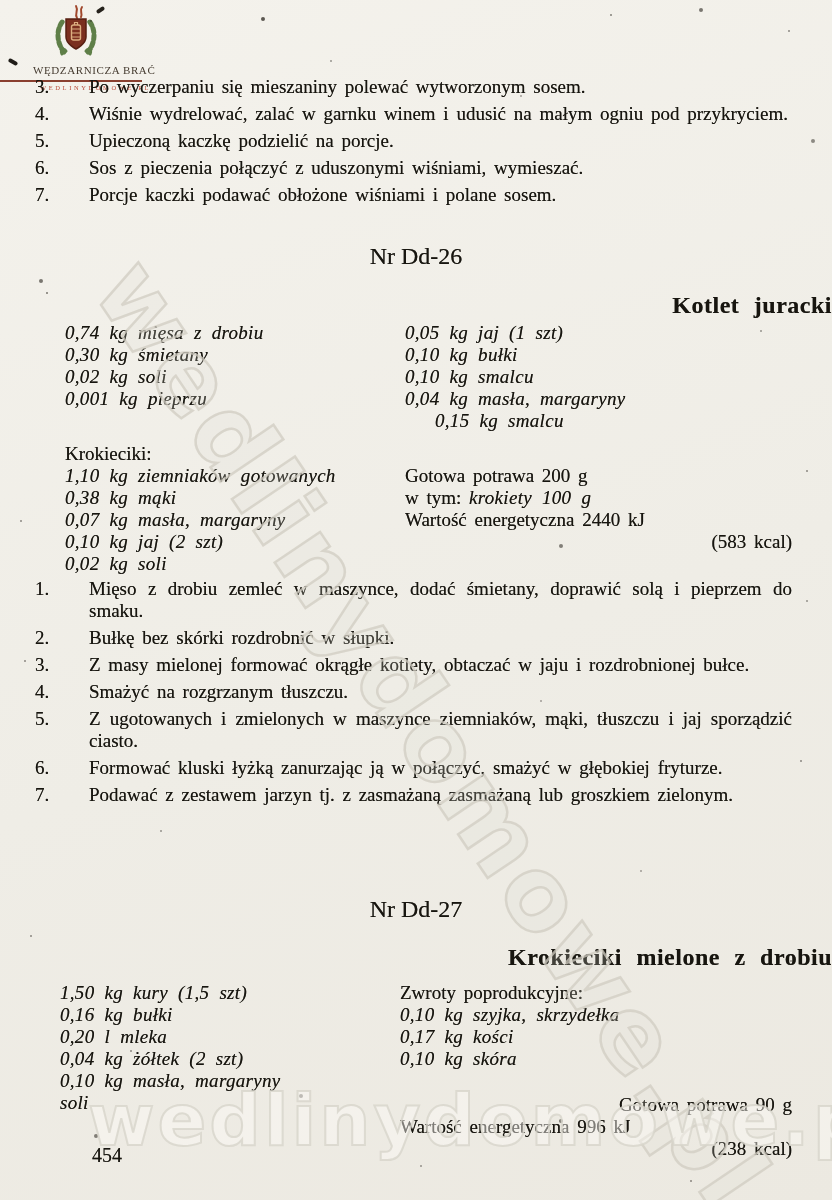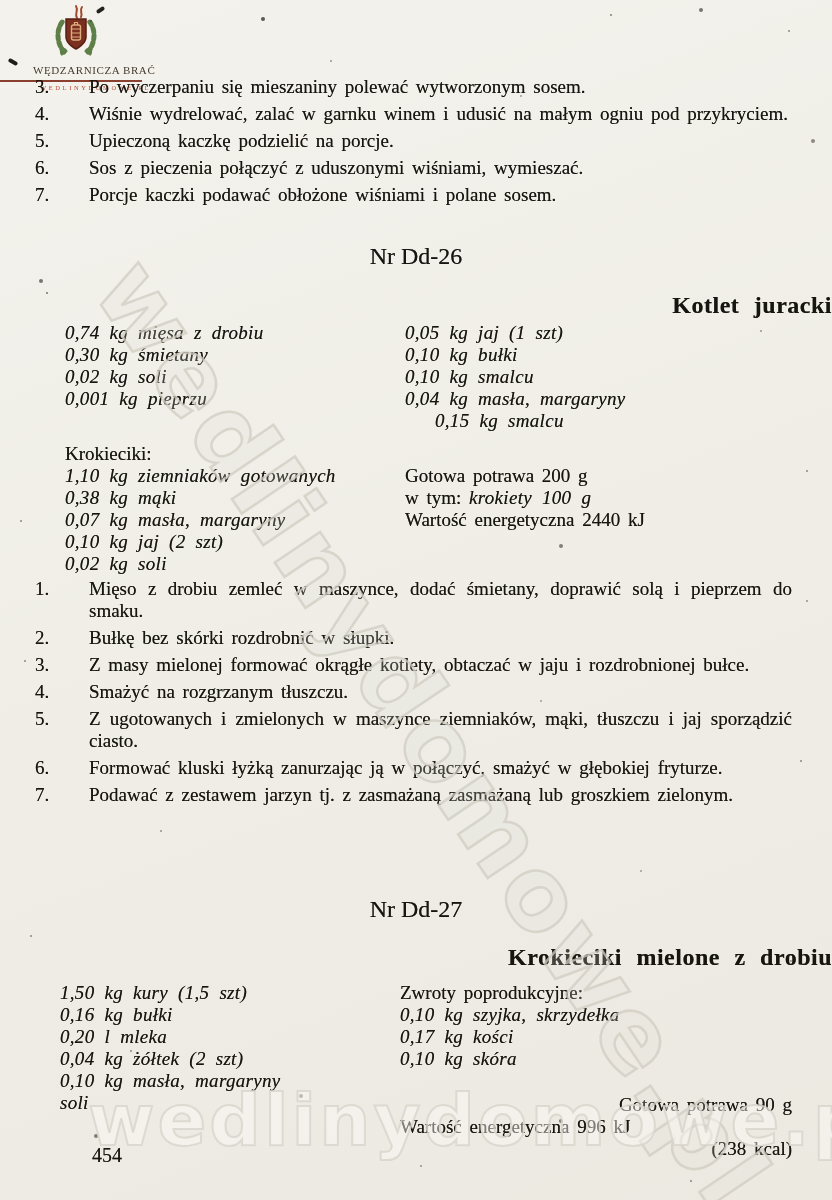--- a/index.html
+++ b/index.html
@@ -149,20 +149,21 @@
       <div class="ital">0,10 kg jaj (2 szt)</div>
       <div class="ital">0,02 kg soli</div>
     </div>
     <div class="ing-right offset">
       <div>Gotowa potrawa 200 g</div>
       <div>
         <span>w tym:</span>
         <span class="ital">krokiety 100 g</span>
       </div>
       <div>Wartość energetyczna 2440 kJ</div>
+      <div class="kcal-line">(583 kcal)</div>
     </div>
   </div>
 
   <div class="blk content-text" style="top:578px;">
     <div class="step">
       <span class="num">1.</span>
       <div class="txt">Mięso z drobiu zemleć w maszynce, dodać śmietany, doprawić solą i pieprzem do smaku.</div>
     </div>
     <div class="step">
       <span class="num">2.</span>

